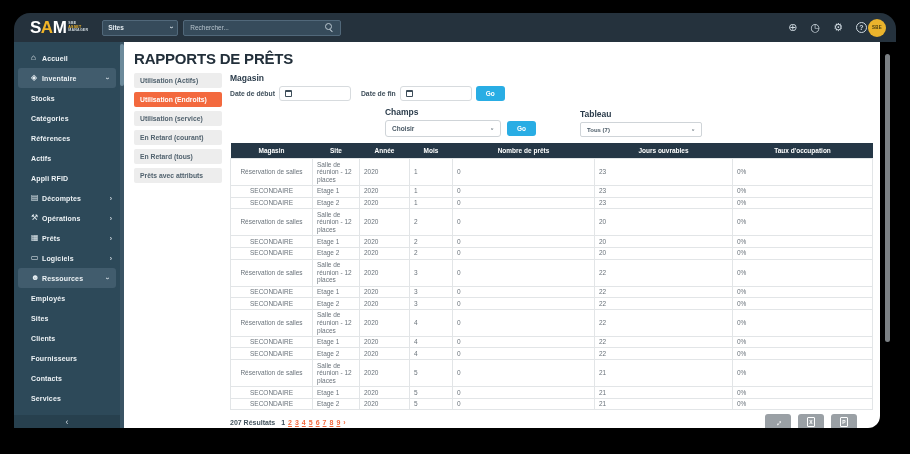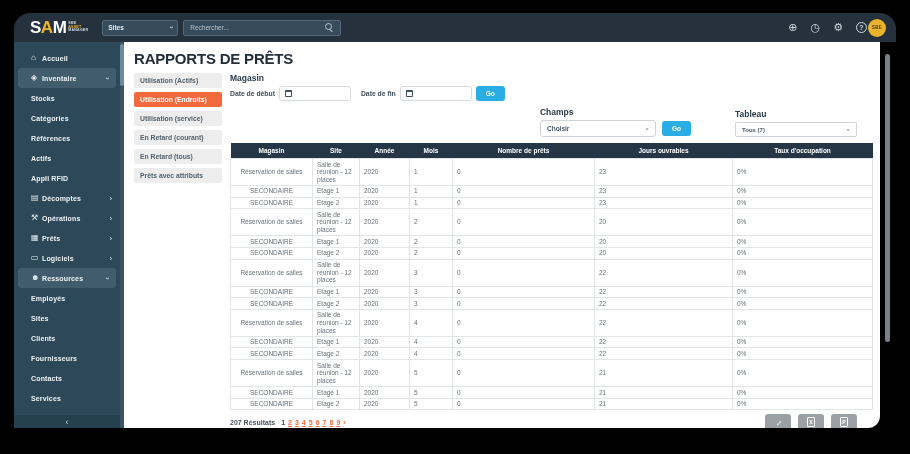--- a/index.html
+++ b/index.html
@@ -66,21 +66,21 @@
   .sec-h { font-size:8.5px; font-weight:800; color:#2b3c4b; margin-bottom:3px; }
   .filter-row { display:flex; align-items:center; gap:4px; margin-bottom:6px; }
   .f-label { font-size:6.8px; font-weight:600; color:#3f4f5b; }
   .date-input { width:72px; height:15px; border:1px solid #d7dbde; border-radius:3px; display:flex;
                 align-items:center; padding:0 5px; background:#fff; cursor:text; }
   .cal { width:7px; height:7px; border:1px solid #3e4e5a; border-top-width:2px; border-radius:1px; }
   .btn-go { background:#29ade4; color:#fff; border:none; border-radius:3px; font-size:6.5px; font-weight:700;
             height:15px; padding:0 10px; cursor:pointer; font-family:inherit; }
   .f-label.second { margin-left:6px; }
 
-  .mid-row { display:flex; justify-content:flex-end; align-items:flex-end; margin-bottom:6px; }
+  .mid-row { display:flex; justify-content:center; align-items:flex-end; margin-bottom:6px; }
   .champs-ctrls { display:flex; align-items:center; gap:6px; }
   .sel { border:1px solid #cfd4d8; border-radius:3px; height:17px; display:flex; align-items:center;
          padding:0 6px; font-size:6.5px; font-weight:700; color:#4a5a66; cursor:pointer; background:#fff; }
   .sel .sel-chev { margin-left:auto; display:inline-block; transform:rotate(90deg); font-size:6px; color:#55636e; }
   .sel-champs { width:116px; }
   .tableau-box { width:122px;margin-left:44px; }
   .sel-tableau { width:122px; height:15px; font-size:6px; border-radius:2px; }
 
   table { border-collapse:collapse; table-layout:fixed; width:642px; }
   thead th { background:#253746; color:#fff; font-size:6.5px; font-weight:700; text-align:center;

